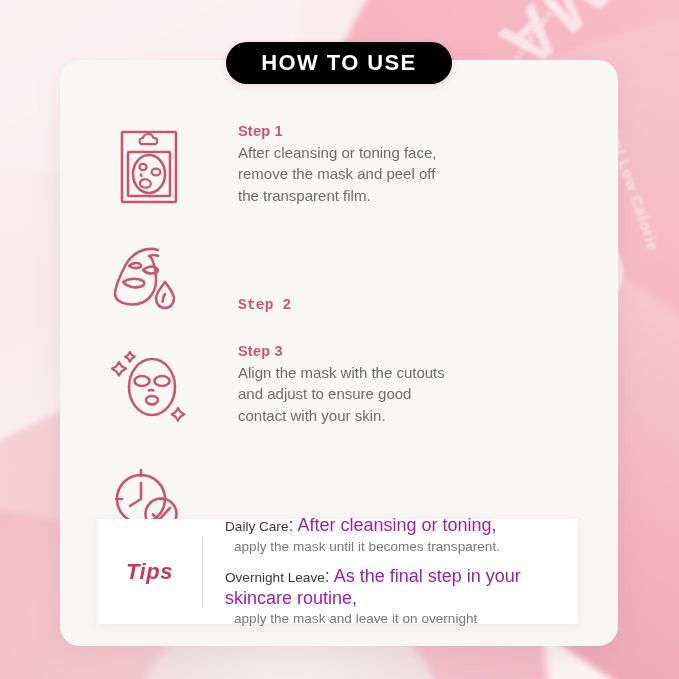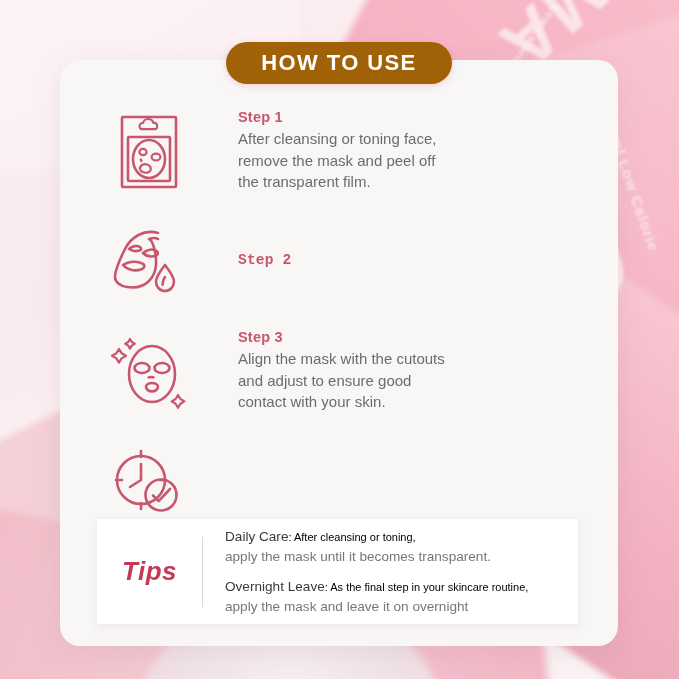--- a/index.html
+++ b/index.html
@@ -96,32 +96,32 @@
   
   #card{
     position:absolute;left:60px;top:60px;width:558px;height:586px;
     background:#f8f7f6;border-radius:20px;
     box-shadow:0 6px 26px rgba(150,120,130,.13);
   }
 
   
   #pill{
     position:absolute;left:226px;top:42px;width:226px;height:42px;
-    background:#a16207;border-radius:21px;
+    background:#000000;border-radius:21px;
     display:flex;align-items:center;justify-content:center;
     box-shadow:0 2px 7px rgba(200,80,105,.22);
     z-index:5;
   }
   #pill span{
     color:#fff;font-size:22px;font-weight:700;letter-spacing:1.4px;
   }
 
   
   .steps{position:absolute;left:0;top:36px;width:558px;}
-  .step{display:flex;align-items:center;height:110px;}
+  .step{display:flex;align-items:flex-end;height:110px;}
   .step-ico{width:178px;display:flex;justify-content:center;padding-top:4px;}
   .step-txt{width:300px;}
   .step-label{
     color:#c8566c;font-size:14.5px;font-weight:700;margin-bottom:3px;
     letter-spacing:.2px;
   }
   .step-body{
     color:#6c6c6c;font-size:15px;line-height:21.5px;font-weight:400;
     white-space:pre-line;
   }
@@ -131,30 +131,30 @@
 
   
   #tips{
     position:absolute;left:97px;top:519px;width:481px;height:105px;
     background:#ffffff;
     box-shadow:0 2px 9px rgba(160,130,140,.14);
     display:flex;align-items:center;
   }
   #tips-label{
     width:105px;text-align:center;color:#c43a56;
-    font-size:26px;font-weight:700;font-style:italic;
+    font-size:22px;font-weight:700;font-style:italic;
     letter-spacing:.5px;
   }
   #tips-div{width:1px;height:70px;background:#d8d8d8;}
   #tips-body{flex:1;padding-left:22px;}
   .tip-row{margin:0 0 9px 0;}
   .tip-row:last-child{margin-bottom:0;}
   .tip-strong{color:#3a3a3a;font-size:13.6px;font-weight:400;}
-  .tip-rest{color:#000000;font-size:11px;font-weight:400;margin-top:28px;}
-  .tip-line2{color:#777;font-size:13.6px;font-weight:400;line-height:20px;display:block;}
+  .tip-rest{color:#a21caf;font-size:18px;font-weight:400;margin-top:28px;}
+  .tip-line2{color:#777;font-size:13.6px;font-weight:400;line-height:20px;display:block;margin-left:9px;}
   .tip-head{line-height:20px;}
 
   svg{display:block;}
 </style>
 </head>
 <body>
 
 <div id="bg">
   <div class="bg-base bgshape"></div>
   <div class="bgshape soft-top"></div>

